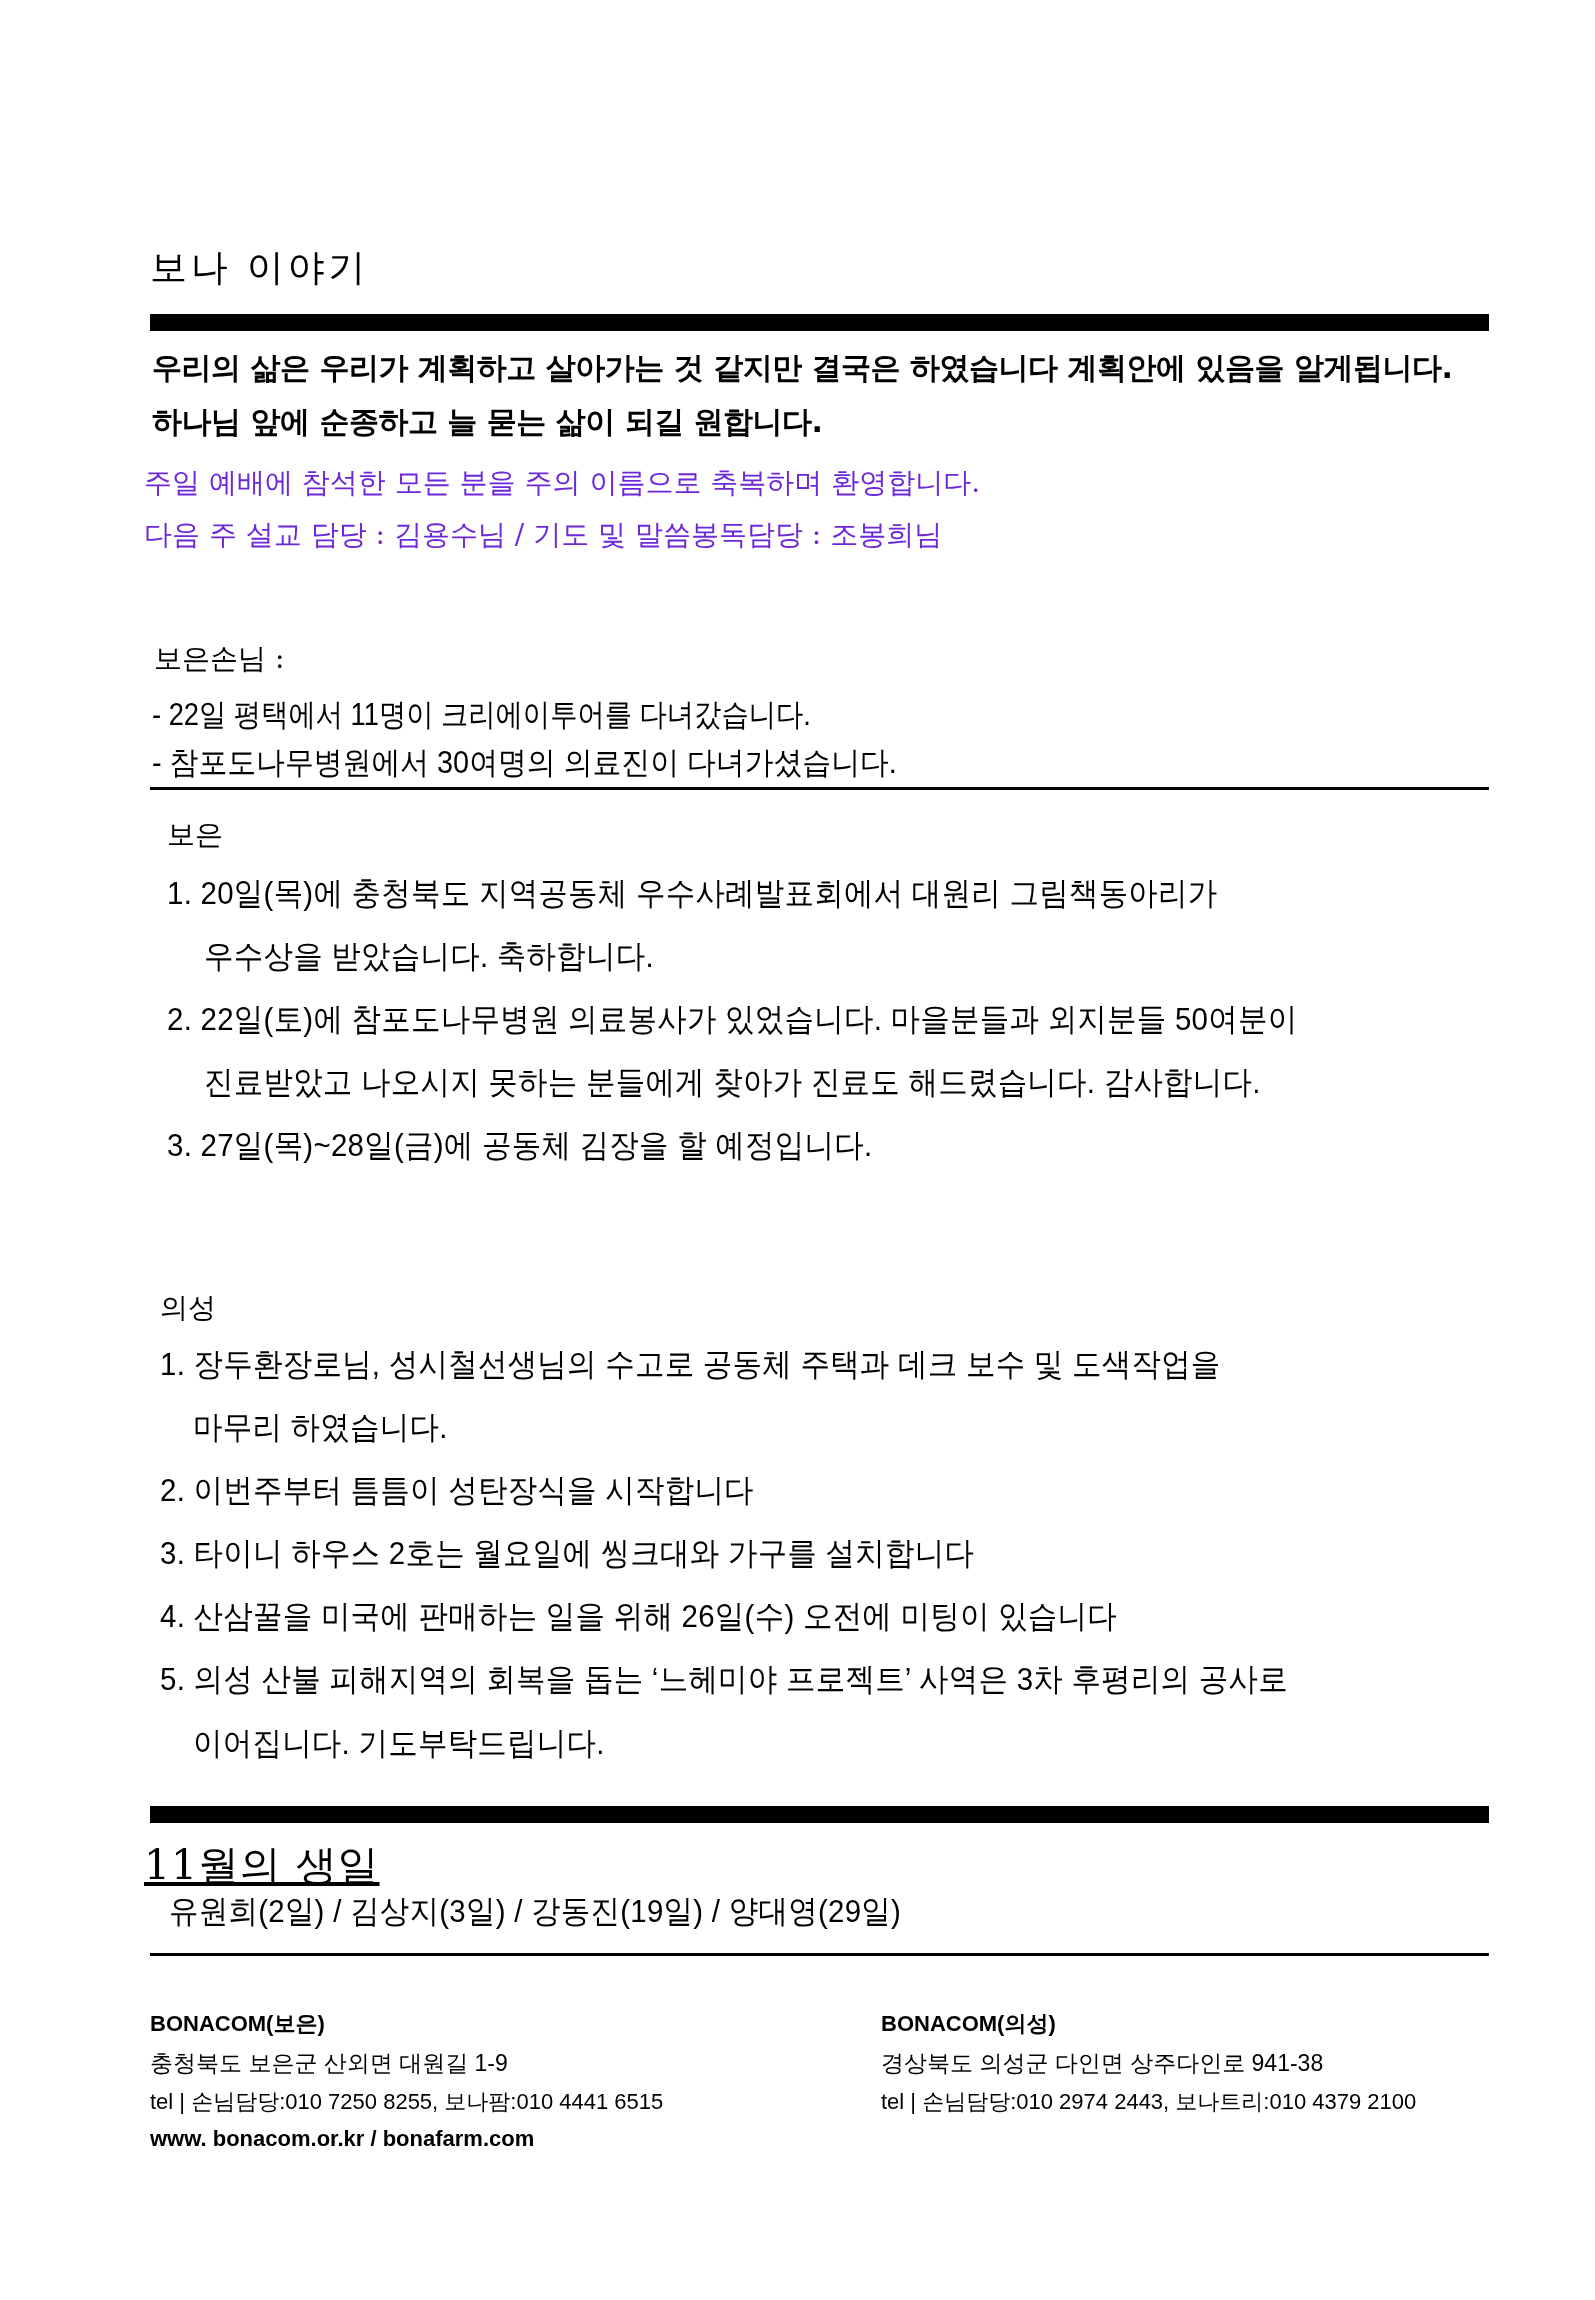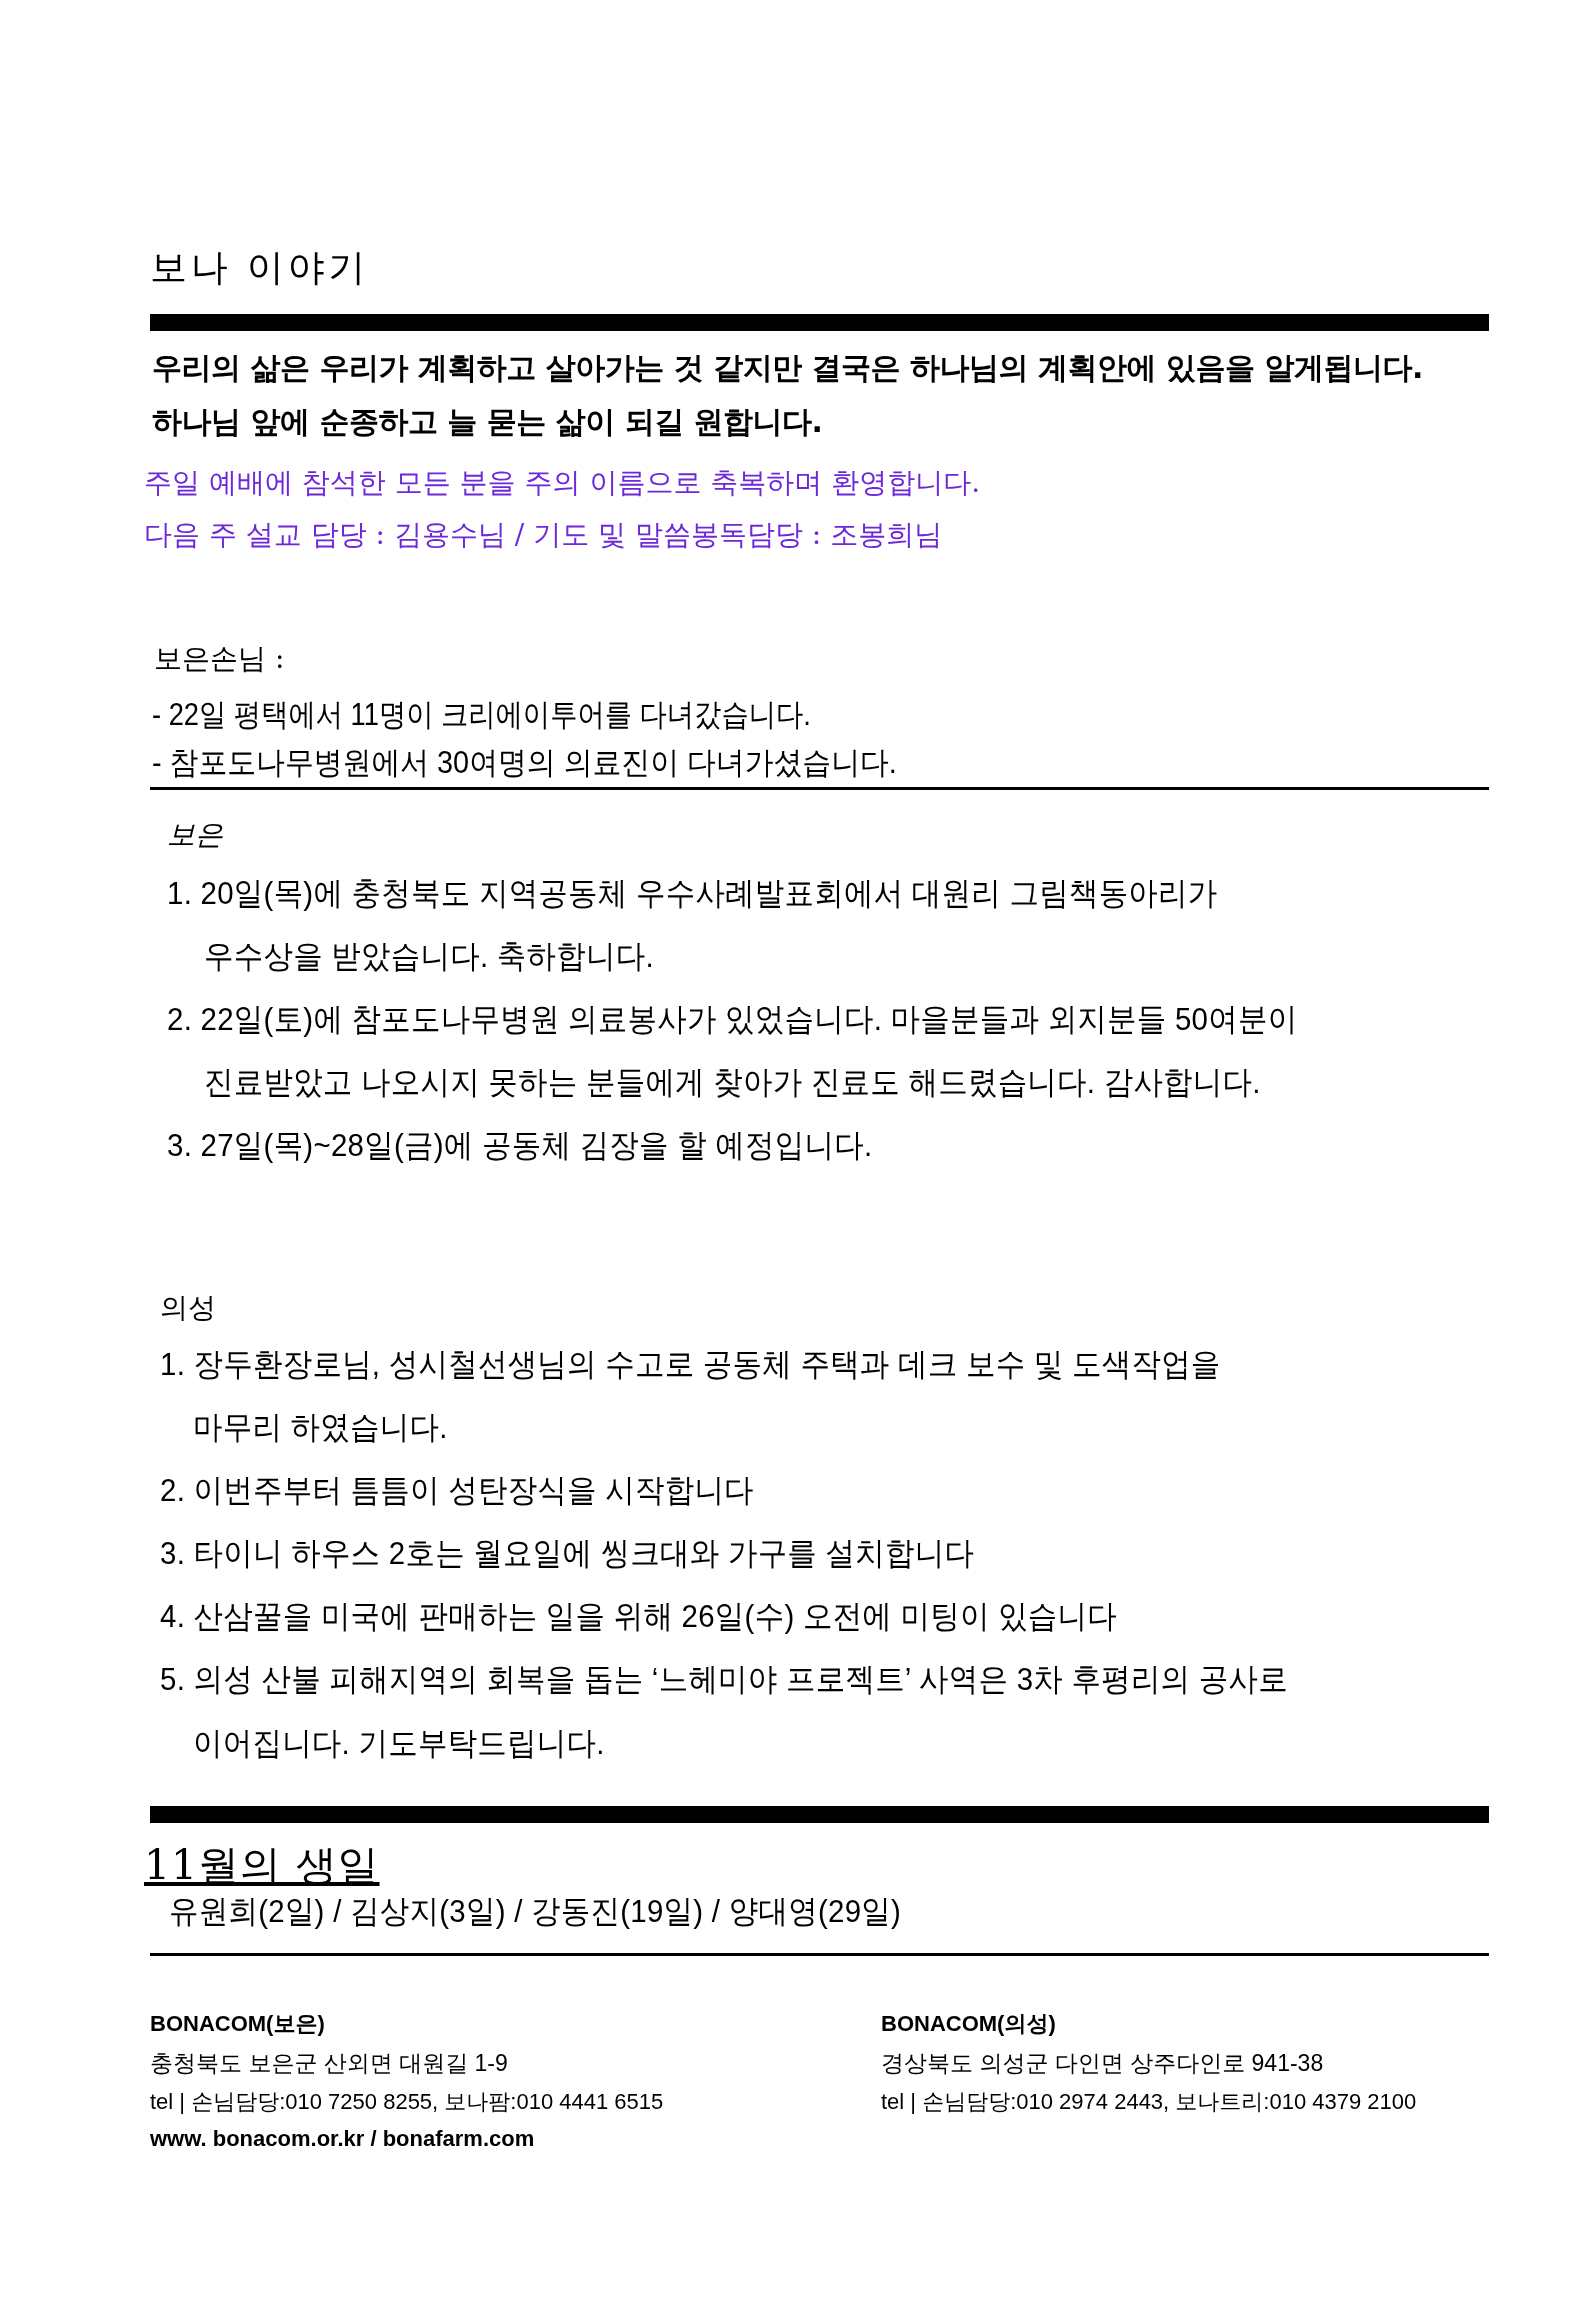--- a/index.html
+++ b/index.html
@@ -25,32 +25,32 @@
   .f-addr { font-size: 23px; height: 39px; }
   .f-tel  { font-size: 22px; height: 39px; }
   .f-web  { font-size: 22px; font-weight: bold; height: 39px; }
 </style>
 </head>
 <body>
 
 <div class="abs title">보나 이야기</div>
 <div class="rule-thick" style="top:314px;"></div>
 
-<div class="abs intro" style="top:348px;">우리의 삶은 우리가 계획하고 살아가는 것 같지만 결국은 하나님의 계획안에 있음을 알게됩니다.</div>
+<div class="abs intro" style="top:348px;">우리의 삶은 우리가 계획하고 살아가는 것 같지만 결국은 하였습니다 계획안에 있음을 알게됩니다.</div>
 <div class="abs intro" style="top:402px;">하나님 앞에 순종하고 늘 묻는 삶이 되길  원합니다.</div>
 
 <div class="abs welcome" style="top:464px;">주일 예배에 참석한 모든 분을 주의 이름으로 축복하며 환영합니다.</div>
 <div class="abs welcome" style="top:516px;">다음 주  설교 담당 :  김용수님  / 기도 및 말씀봉독담당 : 조봉희님</div>
 
 <div class="abs sec-head" style="left:154px; top:640px;text-align:right;">보은손님 :</div>
 <div class="abs guest-line" style="left:152px; top:694px;">-  22일 평택에서 11명이 크리에이투어를 다녀갔습니다.</div>
 <div class="abs guest-line" style="left:152px; top:742px; transform:scaleX(0.93);">- 참포도나무병원에서 30여명의 의료진이 다녀가셨습니다.</div>
 <div class="rule-thin" style="top:787px;"></div>
 
-<div class="abs sec-head" style="left:167px; top:816px;font-style:italic;">보은</div>
+<div class="abs sec-head" style="left:167px; top:816px;">보은</div>
 <div class="abs body-line" style="left:167px; top:872px;">1. 20일(목)에 충청북도 지역공동체 우수사례발표회에서 대원리 그림책동아리가</div>
 <div class="abs body-line" style="left:204px; top:935px;">우수상을 받았습니다. 축하합니다.</div>
 <div class="abs body-line" style="left:167px; top:998px;">2. 22일(토)에 참포도나무병원 의료봉사가 있었습니다. 마을분들과 외지분들 50여분이</div>
 <div class="abs body-line" style="left:204px; top:1061px;">진료받았고 나오시지 못하는 분들에게 찾아가 진료도 해드렸습니다. 감사합니다.</div>
 <div class="abs body-line" style="left:167px; top:1124px;">3. 27일(목)~28일(금)에 공동체 김장을 할 예정입니다.</div>
 
 <div class="abs sec-head" style="left:160px; top:1289px;">의성</div>
 <div class="abs body-line" style="left:160px; top:1343px;">1. 장두환장로님, 성시철선생님의 수고로 공동체 주택과 데크 보수 및 도색작업을</div>
 <div class="abs body-line" style="left:193px; top:1406px;">마무리 하였습니다.</div>
 <div class="abs body-line" style="left:160px; top:1469px;">2. 이번주부터 틈틈이 성탄장식을 시작합니다</div>

